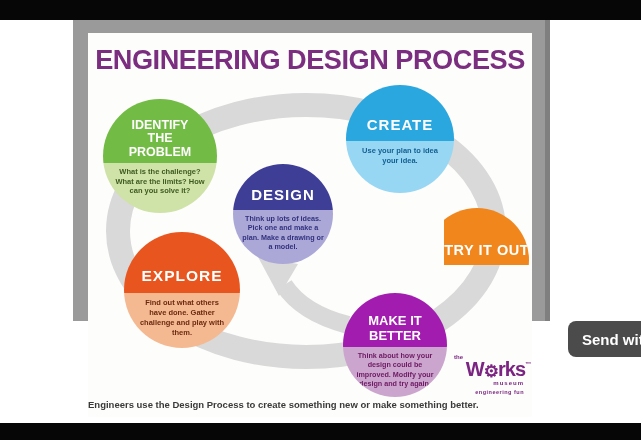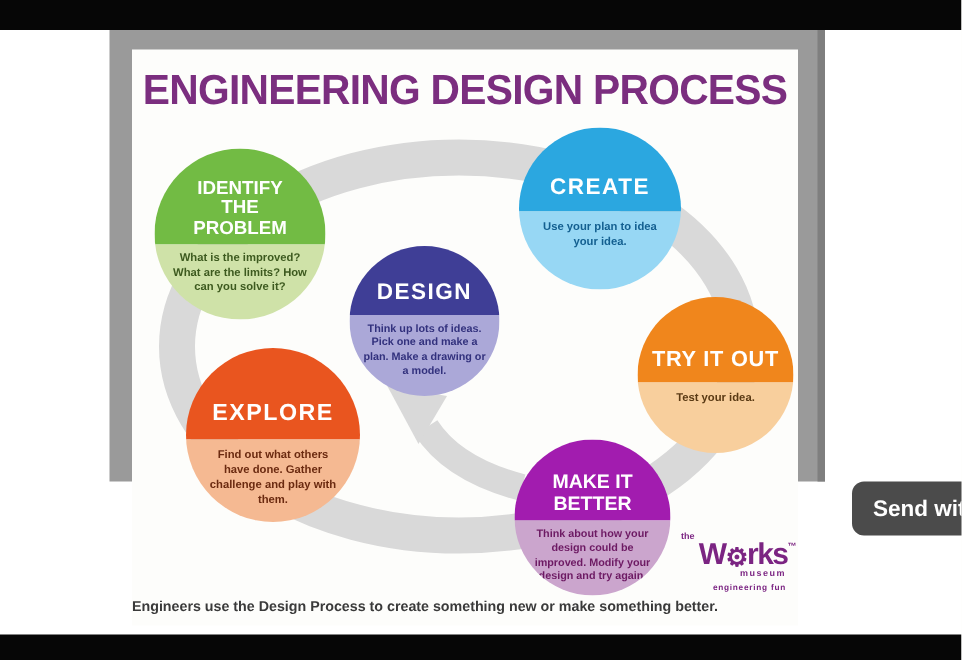--- a/index.html
+++ b/index.html
@@ -56,21 +56,21 @@
   .step-identify .circle-bottom { font-size: 7.5px; padding: 4px 10px 0; }
 
   .step-create { left: 258px; top: 52px; width: 108px; height: 108px; }
   .step-create .circle-top { height: 52%; font-size: 15px; letter-spacing: 1px; padding-bottom: 8px; }
   .step-create .circle-bottom { font-size: 7.5px; padding: 5px 16px 0; }
 
   .step-design { left: 145px; top: 131px; width: 100px; height: 100px; }
   .step-design .circle-top { height: 46%; font-size: 15px; letter-spacing: 1px; padding-bottom: 7px; }
   .step-design .circle-bottom { font-size: 7.2px; padding: 4px 8px 0; }
 
-  .step-tryitout { left: 337px; top: 165px; width: 104px; height: 104px; }
+  .step-tryitout { left: 337px; top: 175px; width: 104px; height: 104px; align-items: flex-end; }
   .step-tryitout .circle-top { height: 55%; font-size: 14.5px; letter-spacing: 0.5px; padding-bottom: 7px; }
   .step-tryitout .circle-bottom { font-size: 7.5px; padding: 5px 10px 0; }
 
   .step-explore { left: 36px; top: 199px; width: 116px; height: 116px; }
   .step-explore .circle-top { height: 53%; font-size: 15.5px; letter-spacing: 1px; padding-bottom: 8px; }
   .step-explore .circle-bottom { font-size: 7.5px; padding: 5px 12px 0; }
 
   .step-makeitbetter { left: 255px; top: 260px; width: 104px; height: 104px; }
   .step-makeitbetter .circle-top { height: 52%; font-size: 13px; line-height: 1.1; padding: 0 22px 4px; }
   .step-makeitbetter .circle-bottom { font-size: 7.2px; padding: 4px 8px 0; }
@@ -115,36 +115,35 @@
     <svg class="arrows-svg" width="444" height="384" viewBox="0 0 444 384">
       <ellipse cx="218" cy="198" rx="188" ry="126" fill="none" stroke="#d9d9d9" stroke-width="24"></ellipse>
       <path d="M 260 292 Q 214 280 196 252" fill="none" stroke="#d9d9d9" stroke-width="18"></path>
       <polygon points="170,224 210,231 191,263" fill="#d9d9d9"></polygon>
     </svg>
 
     <h1 class="poster-title">ENGINEERING DESIGN PROCESS</h1>
 
     <div class="circle step-identify">
       <div class="circle-top" style="background: rgb(114, 187, 68);">IDENTIFY THE PROBLEM</div>
-      <div class="circle-bottom" style="background: rgb(207, 226, 168); color: rgb(61, 90, 31);">What is the improved? What are the limits? How can you solve it?</div>
+      <div class="circle-bottom" style="background: rgb(207, 226, 168); color: rgb(61, 90, 31);">What is the challenge? What are the limits? How can you solve it?</div>
     </div>
 
     <div class="circle step-create">
       <div class="circle-top" style="background: rgb(43, 167, 224); text-align: center;">CREATE</div>
       <div class="circle-bottom" style="background: rgb(151, 215, 244); color: rgb(19, 95, 144);">Use your plan to idea your idea.</div>
     </div>
 
     <div class="circle step-design">
       <div class="circle-top" style="background: rgb(63, 62, 150);">DESIGN</div>
       <div class="circle-bottom" style="background: rgb(171, 168, 216); color: rgb(50, 49, 125);">Think up lots of ideas. Pick one and make a plan. Make a drawing or a model.</div>
     </div>
 
     <div class="circle step-tryitout">
       <div class="circle-top" style="background: rgb(240, 134, 28);">TRY IT OUT</div>
-      <div class="circle-bottom" style="background: rgb(248, 207, 157); color: rgb(90, 58, 20);">Test your idea.</div>
     </div>
 
     <div class="circle step-explore">
       <div class="circle-top" style="background: rgb(233, 85, 31);">EXPLORE</div>
       <div class="circle-bottom" style="background: rgb(245, 185, 146); color: rgb(107, 42, 16);">Find out what others have done. Gather challenge and play with them.</div>
     </div>
 
     <div class="circle step-makeitbetter">
       <div class="circle-top" style="background: #a21caf;">MAKE IT BETTER</div>
       <div class="circle-bottom" style="background: rgb(203, 165, 205); color: rgb(109, 26, 99);">Think about how your design could be improved. Modify your design and try again.</div>

